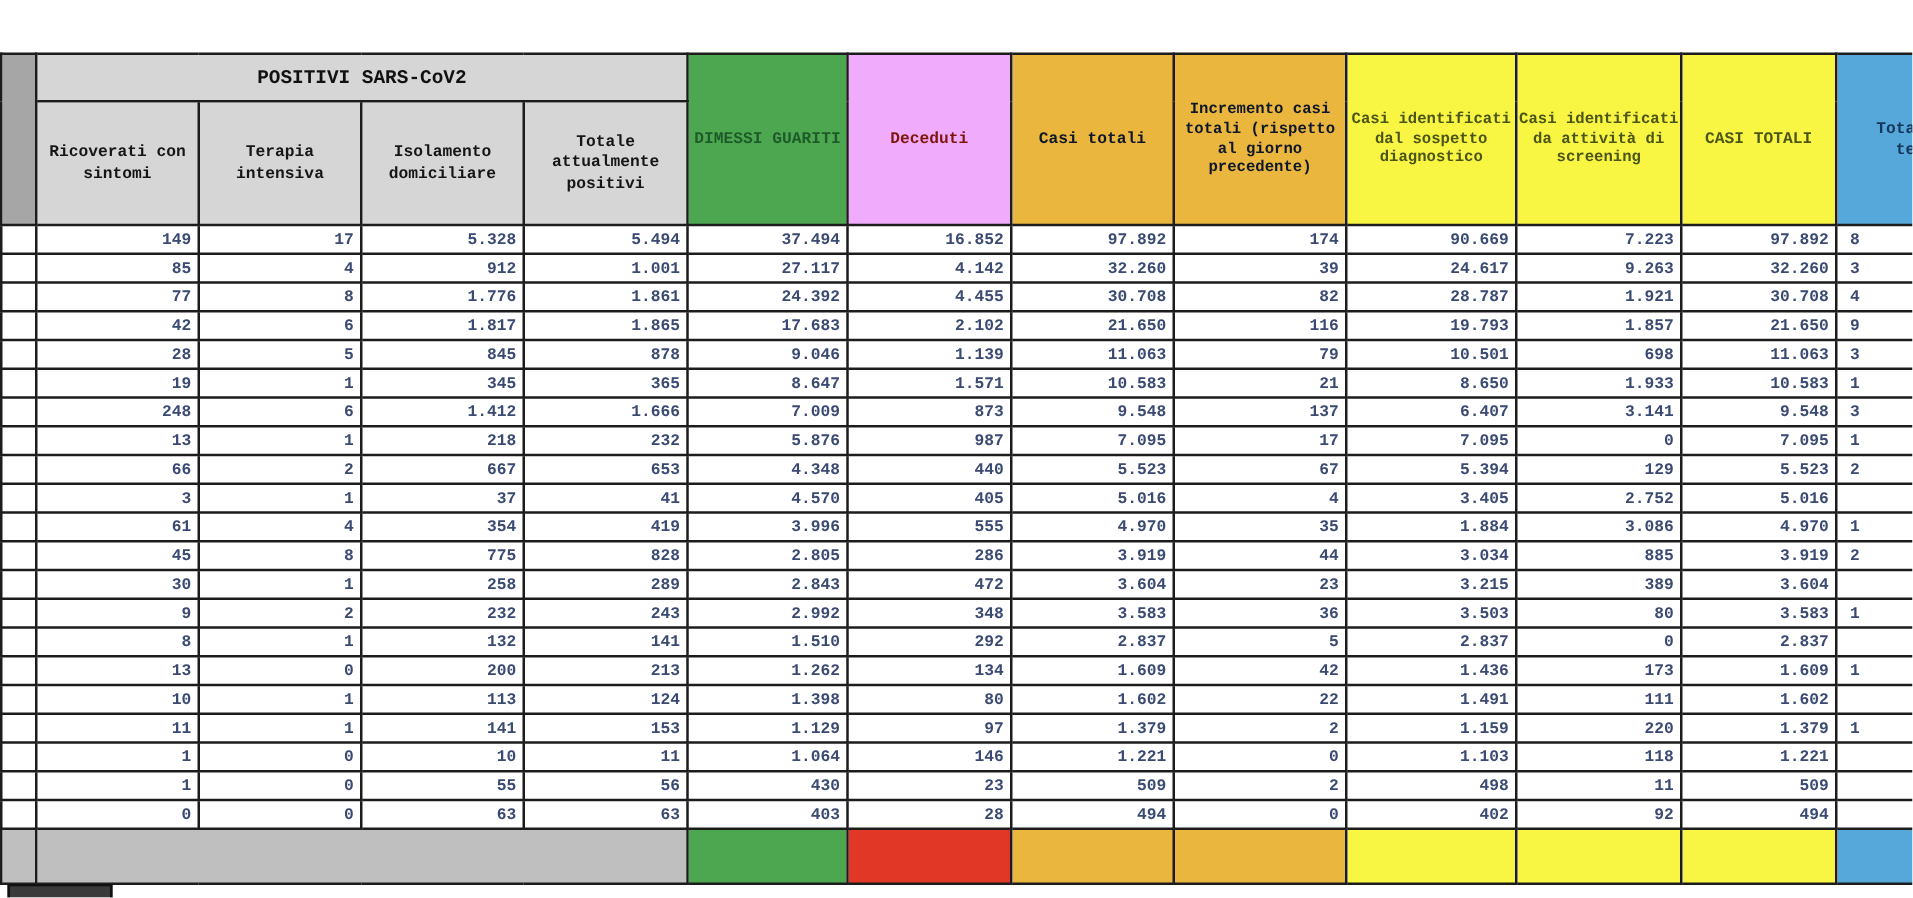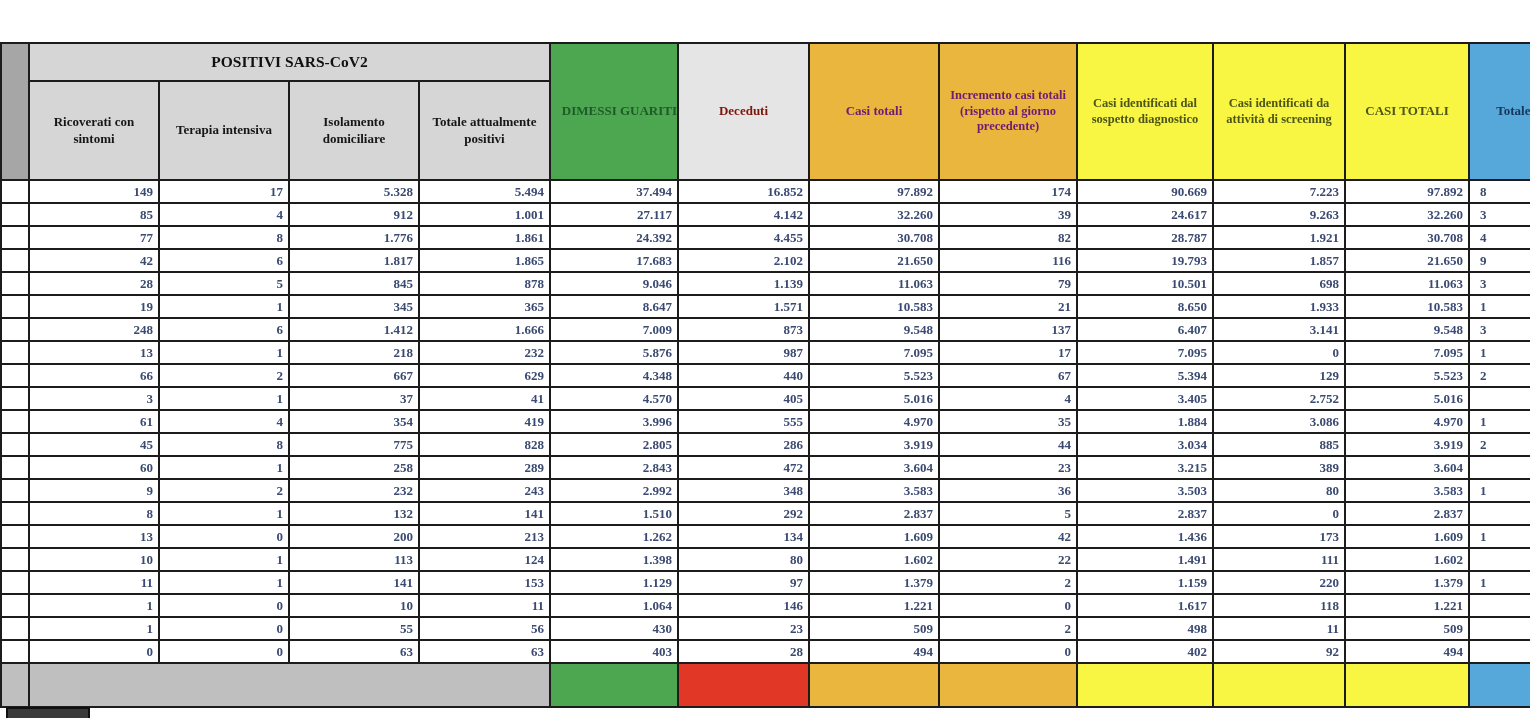--- a/index.html
+++ b/index.html
@@ -1,21 +1,21 @@
 <!DOCTYPE html>
 <html><head>
 <meta charset="utf-8">
 <style>
   html,body{margin:0;padding:0;background:#ffffff;}
   .screen{
     position:relative;
     width:1530px;height:718px;
     overflow:hidden;
     background:#ffffff;
-    font-family:Liberation Serif, serif;
+    font-family:Liberation Mono, monospace;
   }
   table.covid{
     position:absolute;left:0;top:42px;
     border-collapse:collapse;
     table-layout:fixed;
     width:1618px;
   }
   .covid th,.covid td{
     border:2px solid #1c1c1c;
     padding:0;
@@ -47,23 +47,23 @@
     height:93px;background:#d6d6d6;color:#161616;
     font-weight:700;font-size:13px;line-height:1.25;
     text-align:center;vertical-align:middle;padding:2px;
   }
   .ch{
     font-weight:700;font-size:13px;line-height:1.25;
     text-align:center;vertical-align:middle;padding:2px;
     border-width:3px;
   }
   .ch.small{font-size:12.5px;}
-  .ch.green {background:#4ca750;color:#1e5b28;text-align:right;}
-  .ch.red   {background:#e5e5e5;color:#7e150b;}
-  .ch.orange{background:#eab63e;color:#701a75;}
+  .ch.green {background:#4ca750;color:#1e5b28;}
+  .ch.red   {background:#f0abfc;color:#7e150b;}
+  .ch.orange{background:#eab63e;color:#0f172a;}
   .ch.yellow{background:#f9f543;color:#4c5618;}
   .ch.blue  {background:#55a8d9;color:#16365c;}
 
   
   .covid tbody td{
     height:21px;background:#ffffff;
     font-size:13px;font-weight:700;color:#3b4a72;
     text-align:right;padding-right:5px;vertical-align:middle;
     white-space:nowrap;
   }
@@ -245,21 +245,21 @@
           <td>7.095</td>
           <td>0</td>
           <td>7.095</td>
           <td class="partial">1</td>
         </tr>
         <tr>
           <td class="region"></td>
           <td>66</td>
           <td>2</td>
           <td>667</td>
-          <td>629</td>
+          <td>653</td>
           <td>4.348</td>
           <td>440</td>
           <td>5.523</td>
           <td>67</td>
           <td>5.394</td>
           <td>129</td>
           <td>5.523</td>
           <td class="partial">2</td>
         </tr>
         <tr>
@@ -302,21 +302,21 @@
           <td>286</td>
           <td>3.919</td>
           <td>44</td>
           <td>3.034</td>
           <td>885</td>
           <td>3.919</td>
           <td class="partial">2</td>
         </tr>
         <tr>
           <td class="region"></td>
-          <td>60</td>
+          <td>30</td>
           <td>1</td>
           <td>258</td>
           <td>289</td>
           <td>2.843</td>
           <td>472</td>
           <td>3.604</td>
           <td>23</td>
           <td>3.215</td>
           <td>389</td>
           <td>3.604</td>
@@ -400,21 +400,21 @@
         <tr>
           <td class="region"></td>
           <td>1</td>
           <td>0</td>
           <td>10</td>
           <td>11</td>
           <td>1.064</td>
           <td>146</td>
           <td>1.221</td>
           <td>0</td>
-          <td>1.617</td>
+          <td>1.103</td>
           <td>118</td>
           <td>1.221</td>
           <td class="partial"></td>
         </tr>
         <tr>
           <td class="region"></td>
           <td>1</td>
           <td>0</td>
           <td>55</td>
           <td>56</td>

